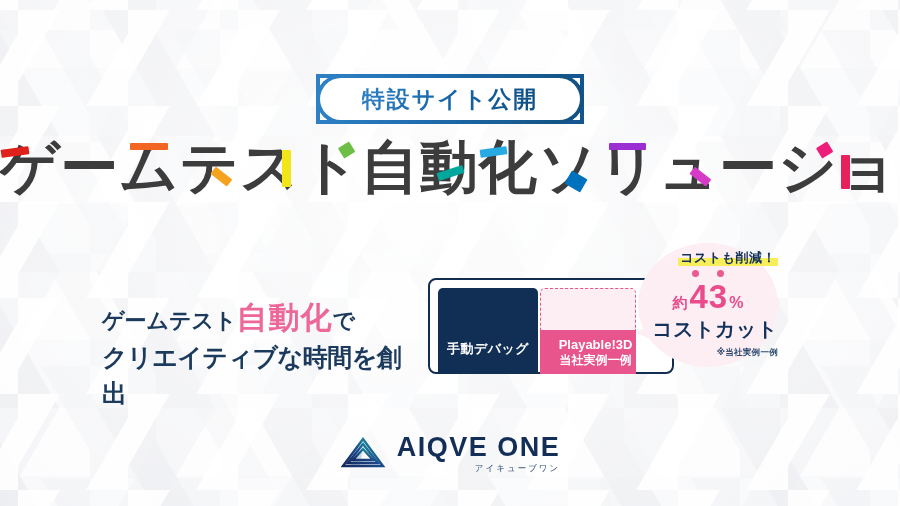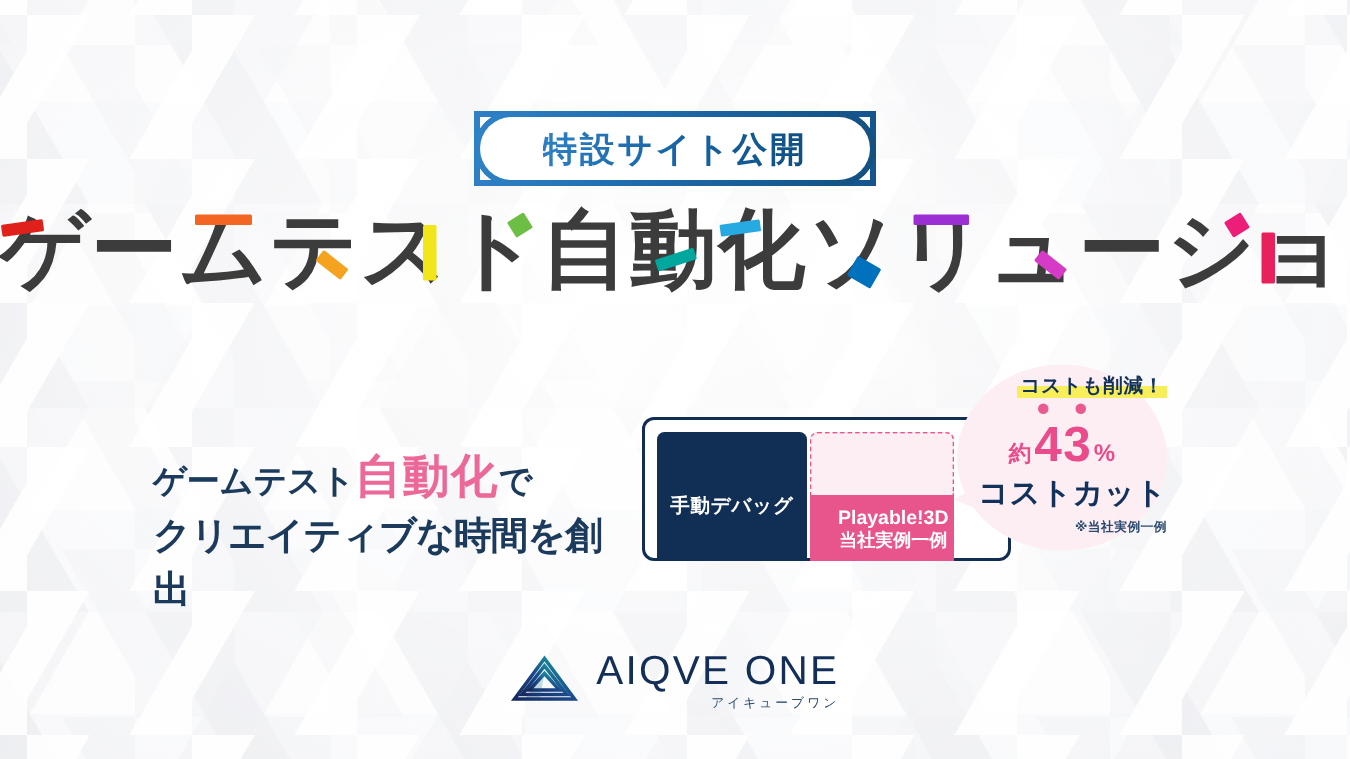--- a/index.html
+++ b/index.html
@@ -161,21 +161,21 @@
     left: 438px;
     top: 288px;
     width: 100px;
     height: 86px;
     background: #112e55;
     border-radius: 5px 5px 0 0;
     display: flex;
     align-items: flex-end;
     justify-content: center;
     box-sizing: border-box;
-    padding-bottom: 28px;
+    padding-bottom: 16px;
   }
   .bar-manual-label {
     color: #ffffff;
     font-size: 13px;
     font-weight: 700;
     letter-spacing: 0.5px;
     white-space: nowrap;
   }
   .bar-ghost {
     position: absolute;
@@ -320,21 +320,21 @@
   .logo-mark {
     display: block;
   }
   .logo-text {
     display: flex;
     flex-direction: column;
     align-items: flex-start;
   }
   .logo-word {
     font-size: 27px;
-    font-weight: 400;
+    font-weight: 700;
     letter-spacing: 1.5px;
     color: #132f58;
     line-height: 1;
   }
   .logo-kana {
     align-self: flex-end;
     margin-top: 3px;
     font-size: 8.5px;
     font-weight: 400;
     letter-spacing: 2px;

